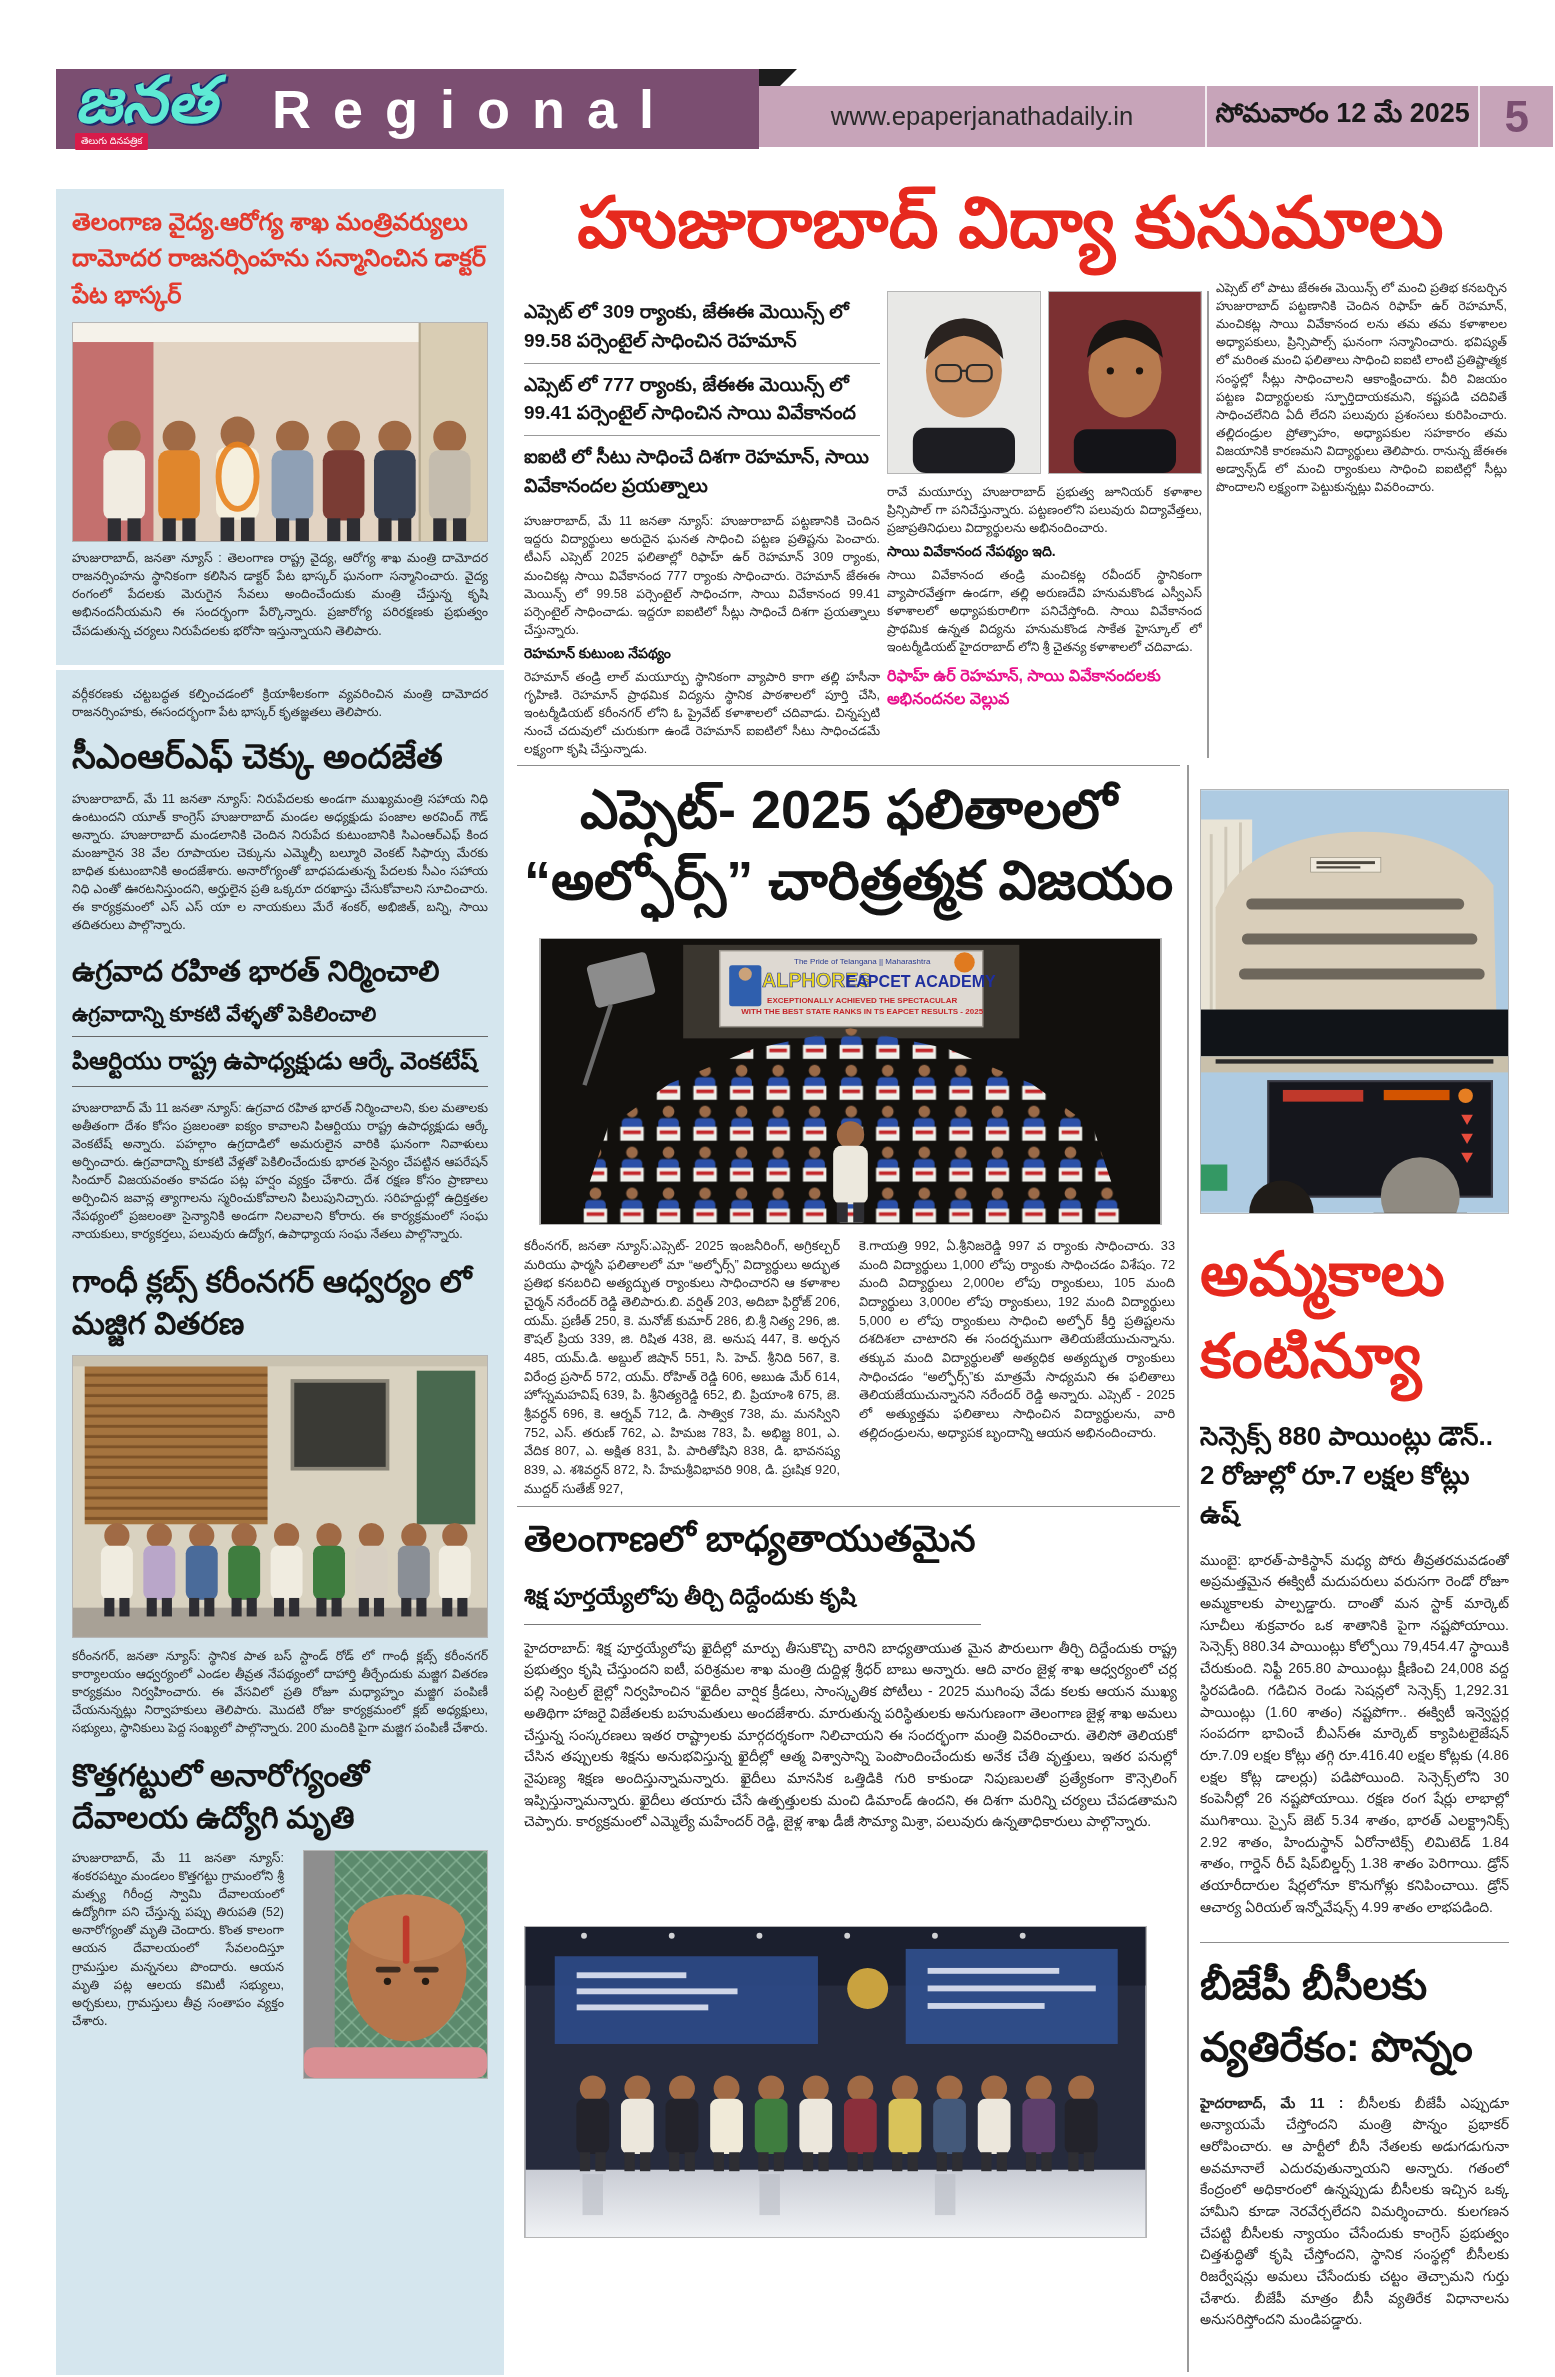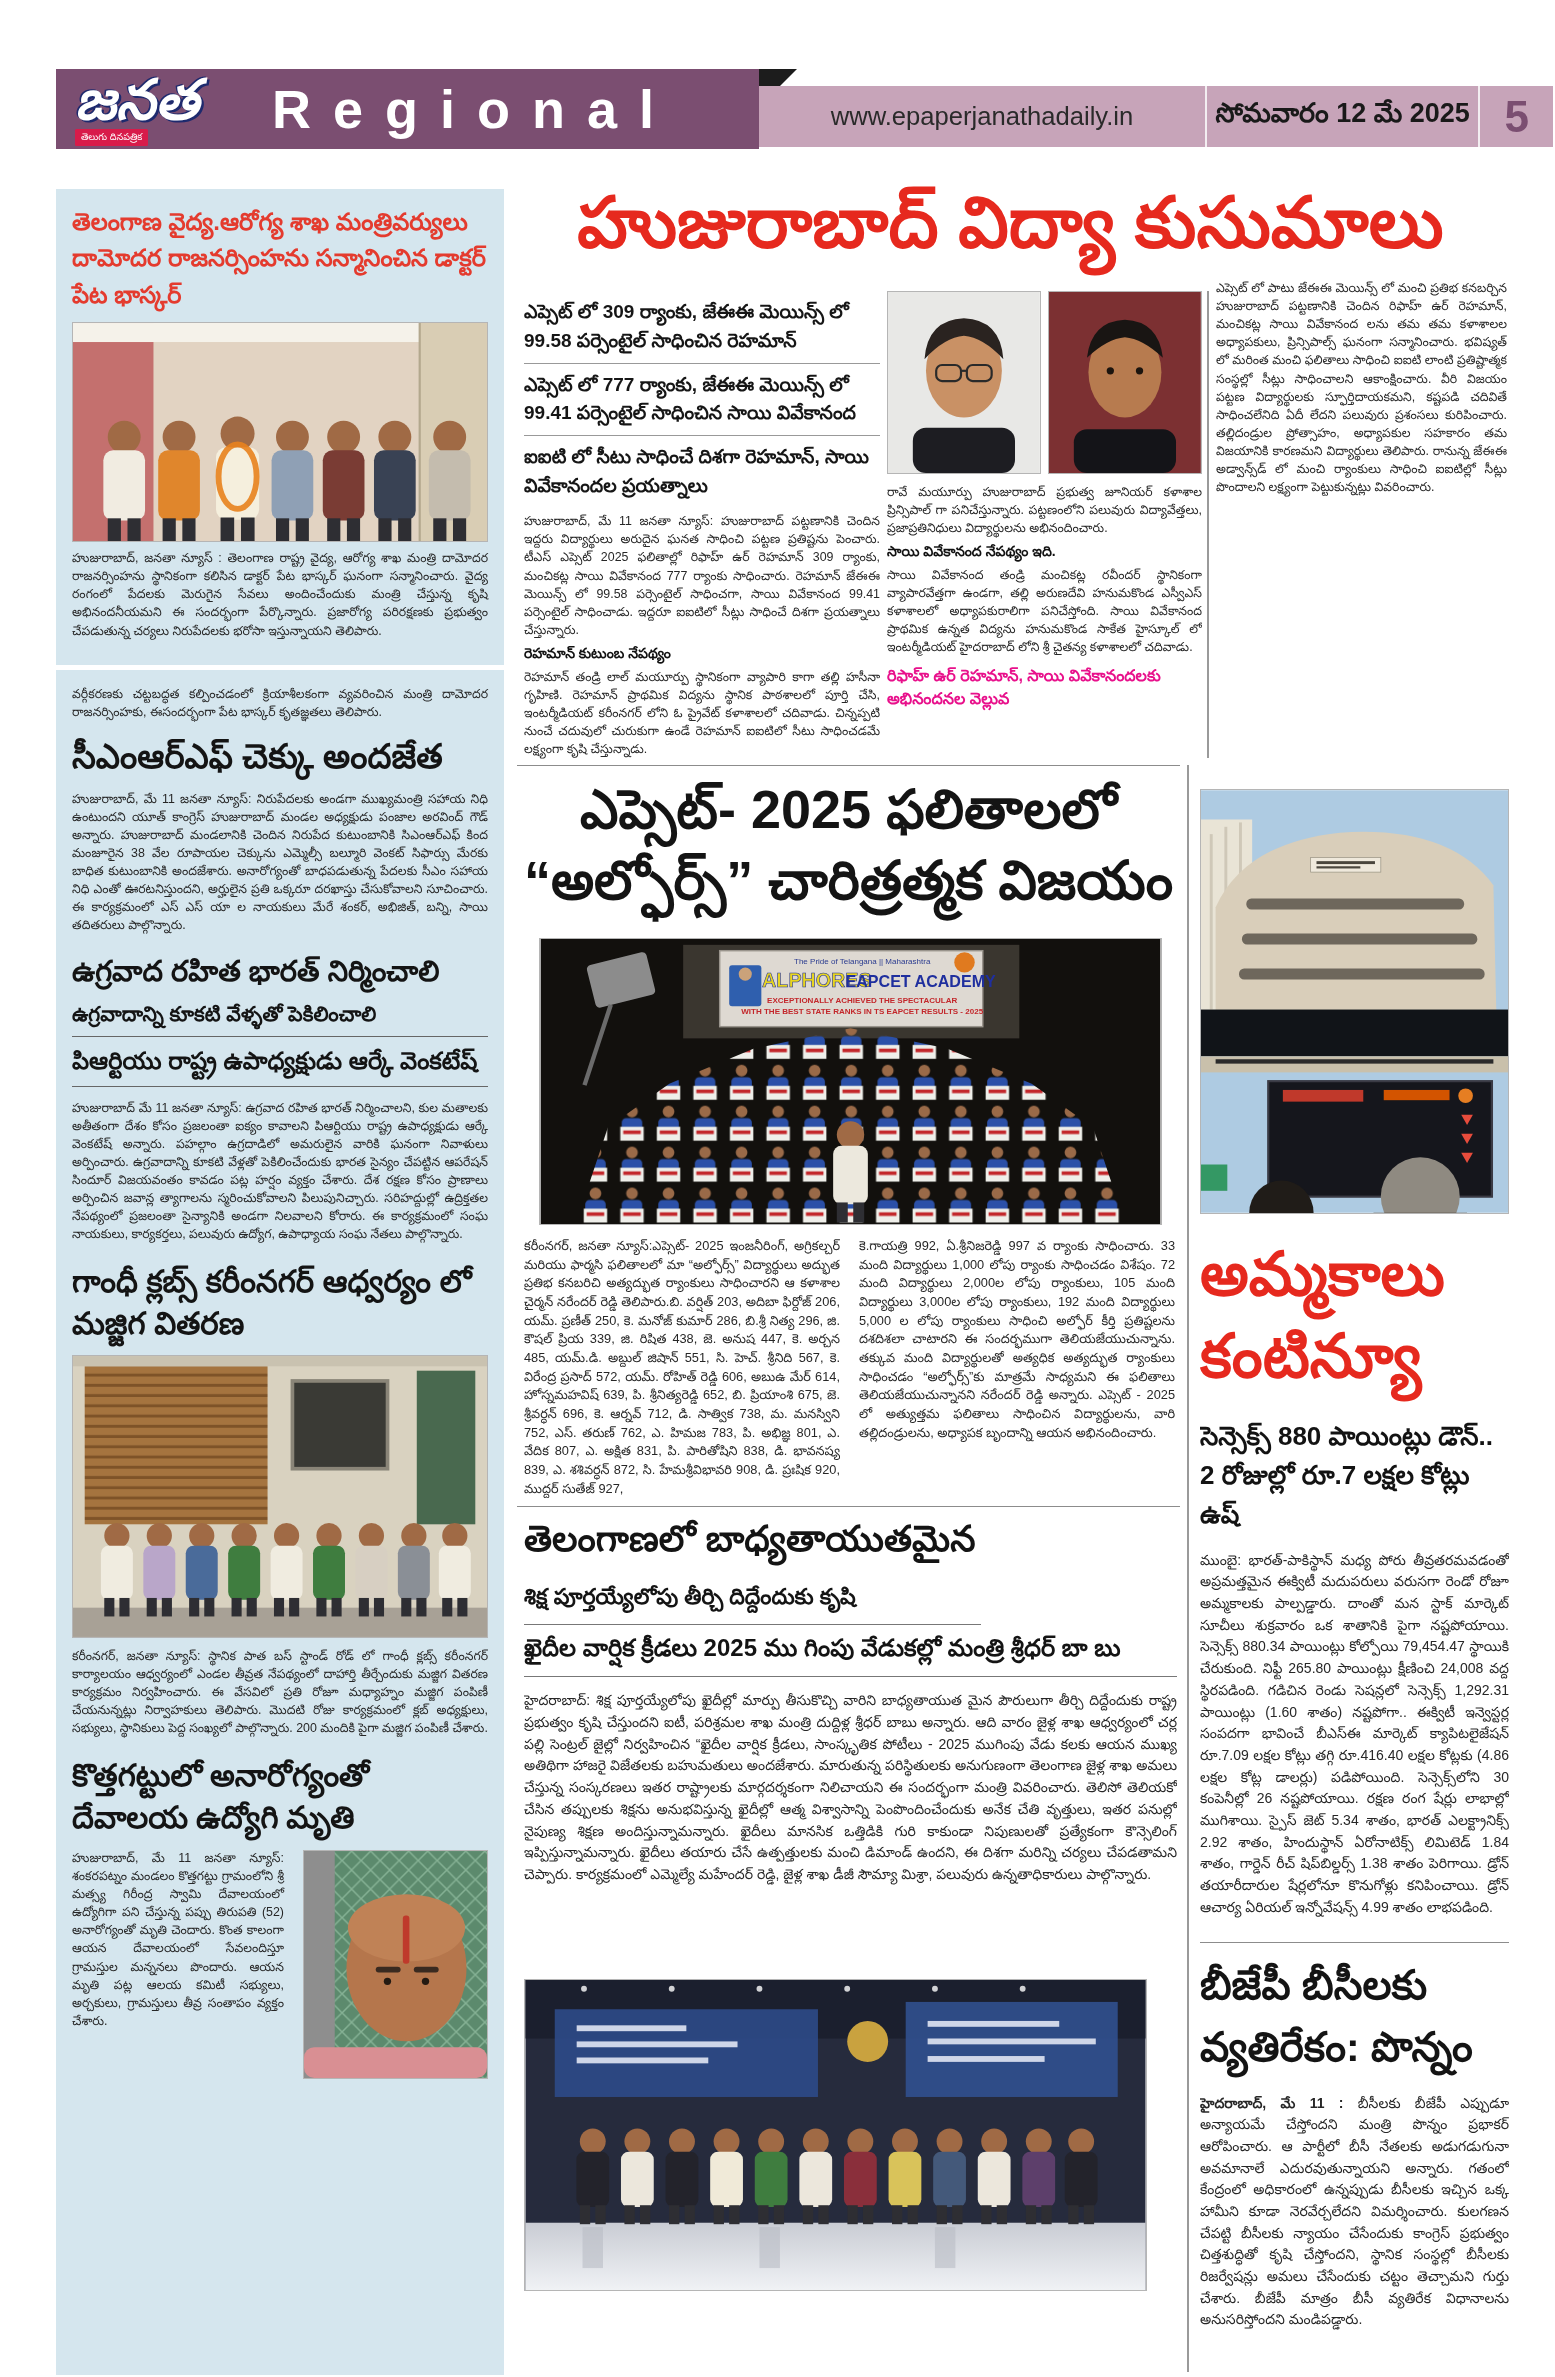--- a/index.html
+++ b/index.html
@@ -6,21 +6,21 @@
   .page{position:relative;width:1556px;height:2377px;background:#ffffff;
         font-family:"Liberation Sans","DejaVu Sans",sans-serif;color:#262626;overflow:hidden;}
   .abs{position:absolute;}
   .ovh{overflow:hidden;}
   .jt{text-align:justify;}
   .ctr{text-align:center;}
   .b{font-weight:bold;}
   
   .masthead-bar{background:#7b4e71;display:flex;align-items:center;}
   .brand-wrap{margin-left:19px;width:168px;position:relative;}
-  .brand{font-size:56px;font-weight:bold;color:#ffffff;font-style:italic;
+  .brand{font-size:64px;font-weight:bold;color:#5eead4;font-style:italic;
          text-shadow:2.2px 2.2px 0 #1e2a6e,-1.5px -1.5px 0 #1e2a6e;line-height:1;}
   .brand-ribbon{margin-top:1.5px;background:#d81b4a;color:#fff;font-size:9.5px;
                 padding:1.5px 5.9px;display:inline-block;border-radius:1.5px;}
   .section-title{color:#ffffff;font-size:54px;font-weight:bold;letter-spacing:22px;margin-left:29px;}
   .fold{width:0;height:0;border-top:38px solid #1c1c1c;border-right:38px solid transparent;}
   .datebar{background:#c7a4b9;display:flex;align-items:center;}
   .datebar .cell{display:flex;align-items:center;justify-content:center;height:100%;}
   .vdiv{width:2.2px;height:100%;background:#f3eef1;}
   .site{font-size:25.6px;color:#2a2a2a;}
   .pdate{font-size:27px;font-weight:bold;color:#191919;}
@@ -257,21 +257,20 @@
   </div>
   <div class="abs ovh" style="left:859px;top:1237px;width:316px;height:261px;">
     <div class="body-txt jt" style="font-size:12.8px;">కె.గాయత్రి 992, ఏ.శ్రీనిజరెడ్డి 997 వ ర్యాంకు సాధించారు. 33 మంది విద్యార్థులు 1,000 లోపు ర్యాంకు సాధించడం విశేషం. 72 మంది విద్యార్థులు 2,000ల లోపు ర్యాంకులు, 105 మంది విద్యార్థులు 3,000ల లోపు ర్యాంకులు, 192 మంది విద్యార్థులు 5,000 ల లోపు ర్యాంకులు సాధించి అల్ఫోర్ కీర్తి ప్రతిష్టలను దశదిశలా చాటారని ఈ సందర్భముగా తెలియజేయుచున్నాను. తక్కువ మంది విద్యార్థులతో అత్యధిక అత్యద్భుత ర్యాంకులు సాధించడం “అల్ఫోర్స్”కు మాత్రమే సాధ్యమని ఈ ఫలితాలు తెలియజేయుచున్నానని నరేందర్ రెడ్డి అన్నారు. ఎప్సెట్ - 2025 లో అత్యుత్తమ ఫలితాలు సాధించిన విద్యార్థులను, వారి తల్లిదండ్రులను, అధ్యాపక బృందాన్ని ఆయన అభినందించారు.</div>
   </div>
 
   <div class="abs rule" style="left:517px;top:1506px;width:663px;"></div>
 
   <div class="abs ovh" style="left:524px;top:1518px;width:653px;height:853px;">
     <div class="pr-kicker">తెలంగాణలో బాధ్యతాయుతమైన</div>
     <div class="pr-sub1" style="margin-top:16px;width:70%;">శిక్ష పూర్తయ్యేలోపు తీర్చి దిద్దేందుకు కృషి</div>
-    <div class="pr-sub2">ఖైదీల వార్షిక క్రీడలు 2025 ము గింపు వేడుకల్లో మంత్రి శ్రీధర్ బా బు</div>
     <div class="col-body jt" style="margin-top:13px;height:278px;overflow:hidden;">హైదరాబాద్: శిక్ష పూర్తయ్యేలోపు ఖైదీల్లో మార్పు తీసుకొచ్చి వారిని బాధ్యతాయుత మైన పౌరులుగా తీర్చి దిద్దేందుకు రాష్ట్ర ప్రభుత్వం కృషి చేస్తుందని ఐటీ, పరిశ్రమల శాఖ మంత్రి దుద్దిళ్ల శ్రీధర్ బాబు అన్నారు. ఆది వారం జైళ్ల శాఖ ఆధ్వర్యంలో చర్ల పల్లి సెంట్రల్ జైల్లో నిర్వహించిన “ఖైదీల వార్షిక క్రీడలు, సాంస్కృతిక పోటీలు - 2025 ముగింపు వేడు కలకు ఆయన ముఖ్య అతిథిగా హాజరై విజేతలకు బహుమతులు అందజేశారు. మారుతున్న పరిస్థితులకు అనుగుణంగా తెలంగాణ జైళ్ల శాఖ అమలు చేస్తున్న సంస్కరణలు ఇతర రాష్ట్రాలకు మార్గదర్శకంగా నిలిచాయని ఈ సందర్భంగా మంత్రి వివరించారు. తెలిసో తెలియకో చేసిన తప్పులకు శిక్షను అనుభవిస్తున్న ఖైదీల్లో ఆత్మ విశ్వాసాన్ని పెంపొందించేందుకు అనేక చేతి వృత్తులు, ఇతర పనుల్లో నైపుణ్య శిక్షణ అందిస్తున్నామన్నారు. ఖైదీలు మానసిక ఒత్తిడికి గురి కాకుండా నిపుణులతో ప్రత్యేకంగా కౌన్సెలింగ్ ఇప్పిస్తున్నామన్నారు. ఖైదీలు తయారు చేసే ఉత్పత్తులకు మంచి డిమాండ్ ఉందని, ఈ దిశగా మరిన్ని చర్యలు చేపడతామని చెప్పారు. కార్యక్రమంలో ఎమ్మెల్యే మహేందర్ రెడ్డి, జైళ్ల శాఖ డీజీ సౌమ్యా మిశ్రా, పలువురు ఉన్నతాధికారులు పాల్గొన్నారు.</div>
     <svg class="photo-frame" width="621" height="310" viewBox="0 0 848 424" style="margin-top:10.2px;">
       <rect width="848" height="424" fill="#262b3d"></rect>
       <rect width="848" height="80" fill="#1b1f2e"></rect>
       <circle cx="80" cy="12" r="4" fill="#fff" opacity="0.8"></circle>
         <circle cx="200" cy="12" r="4" fill="#fff" opacity="0.8"></circle>
       <circle cx="320" cy="12" r="4" fill="#fff" opacity="0.8"></circle>
         <circle cx="440" cy="12" r="4" fill="#fff" opacity="0.8"></circle>
       <circle cx="560" cy="12" r="4" fill="#fff" opacity="0.8"></circle>
         <circle cx="680" cy="12" r="4" fill="#fff" opacity="0.8"></circle>

